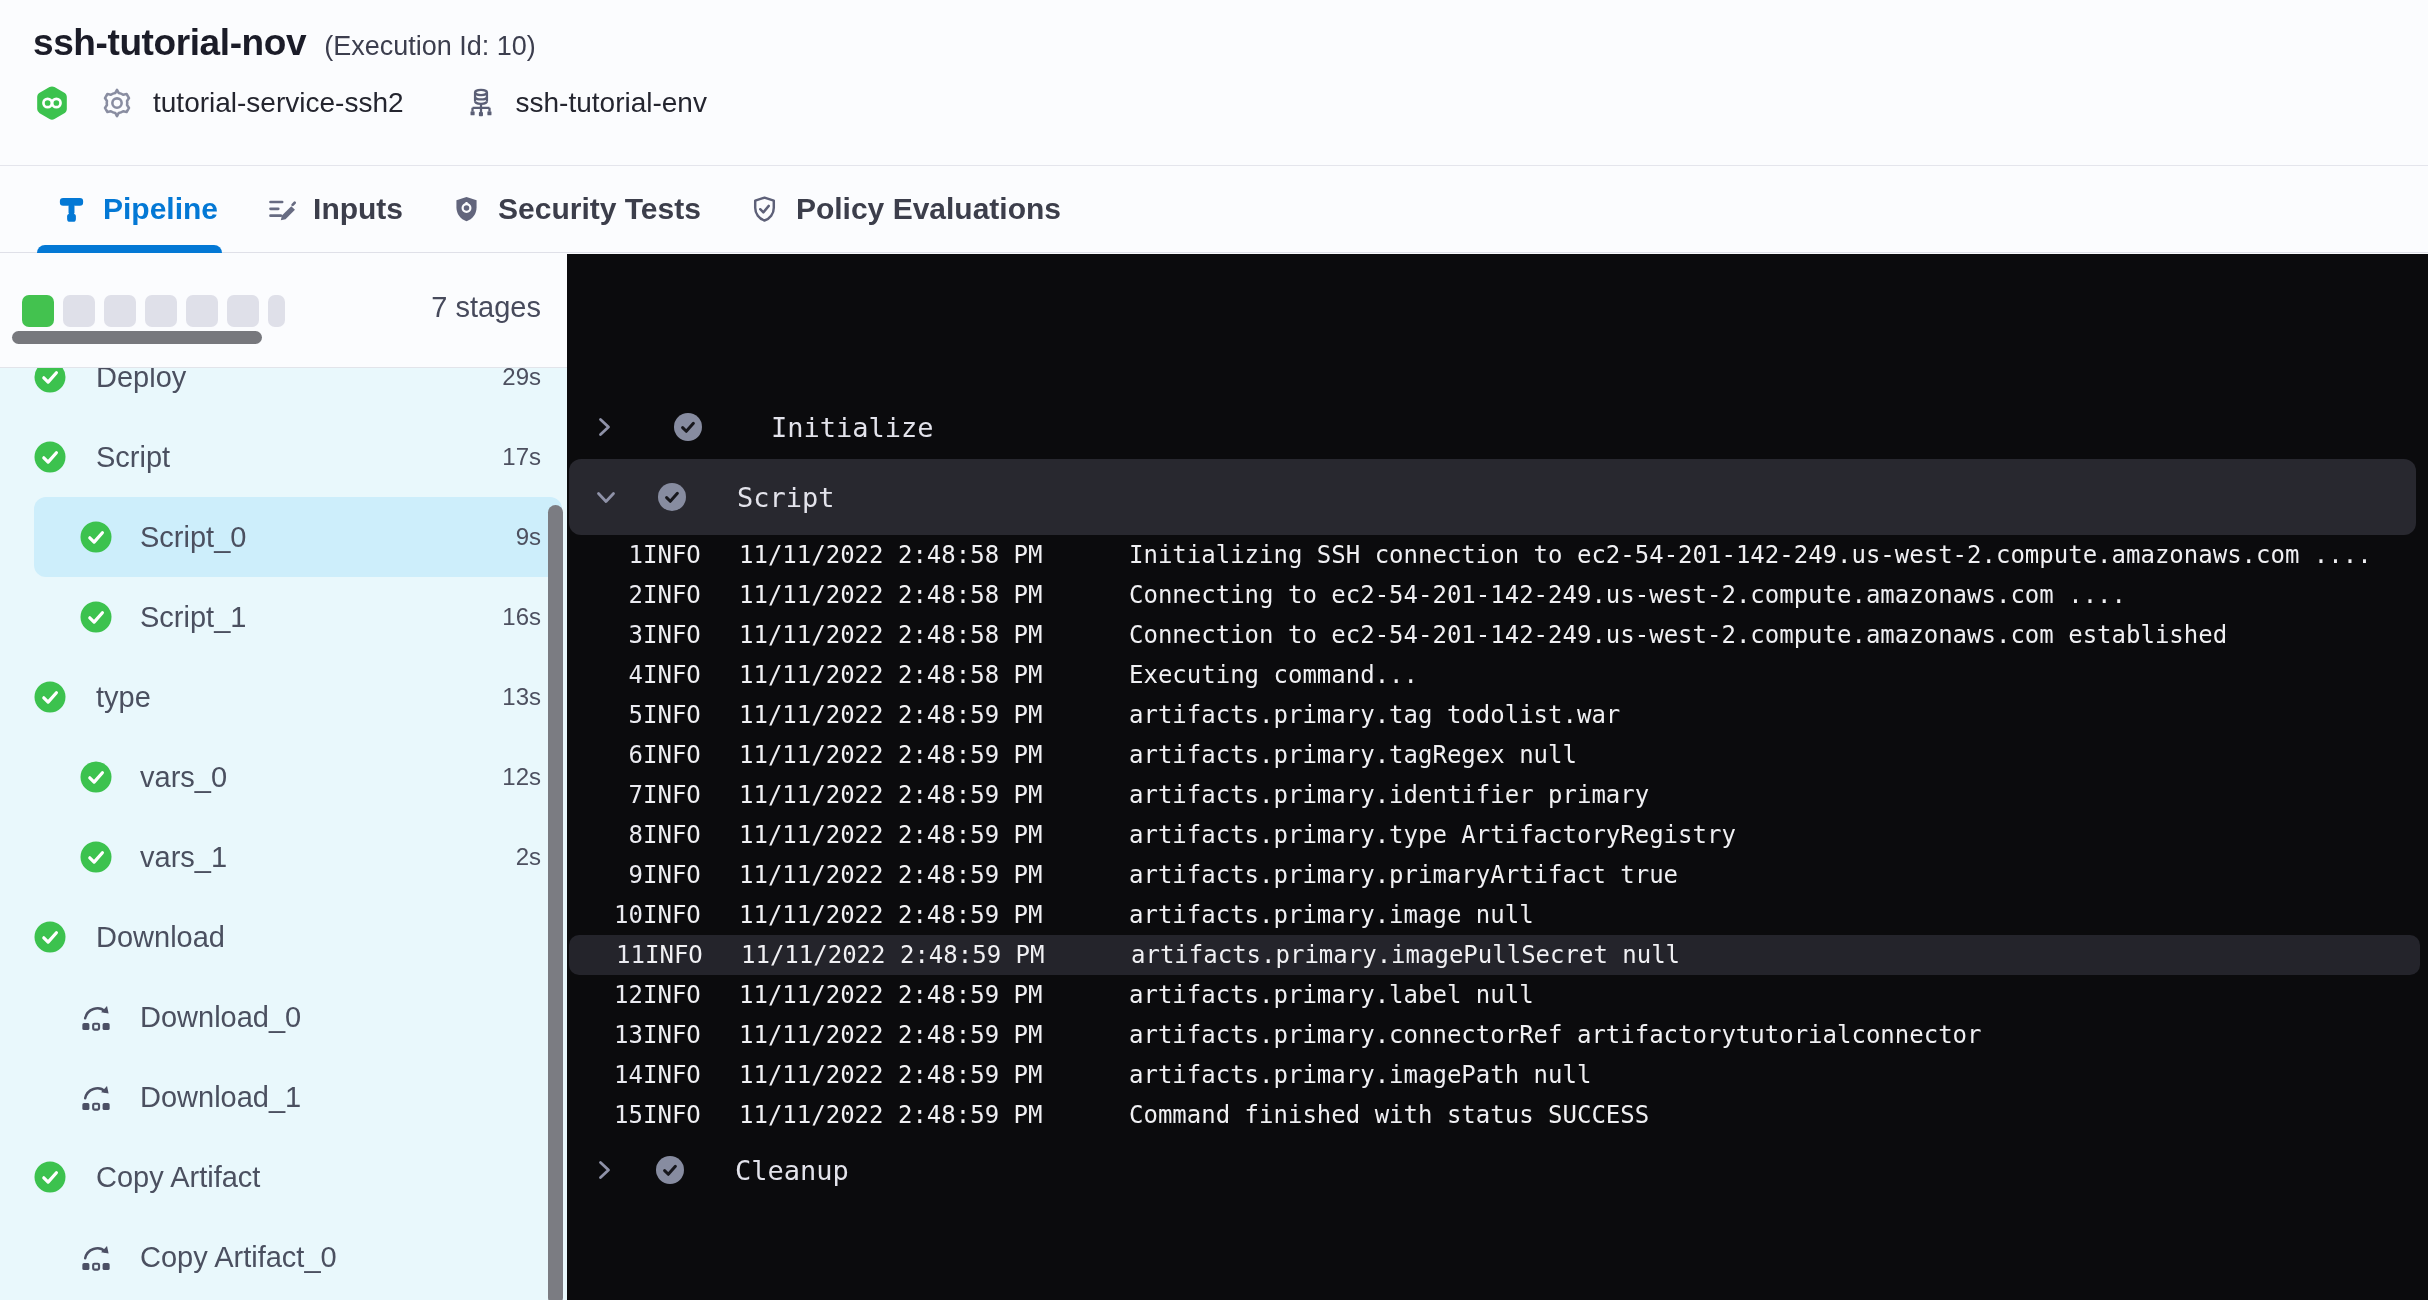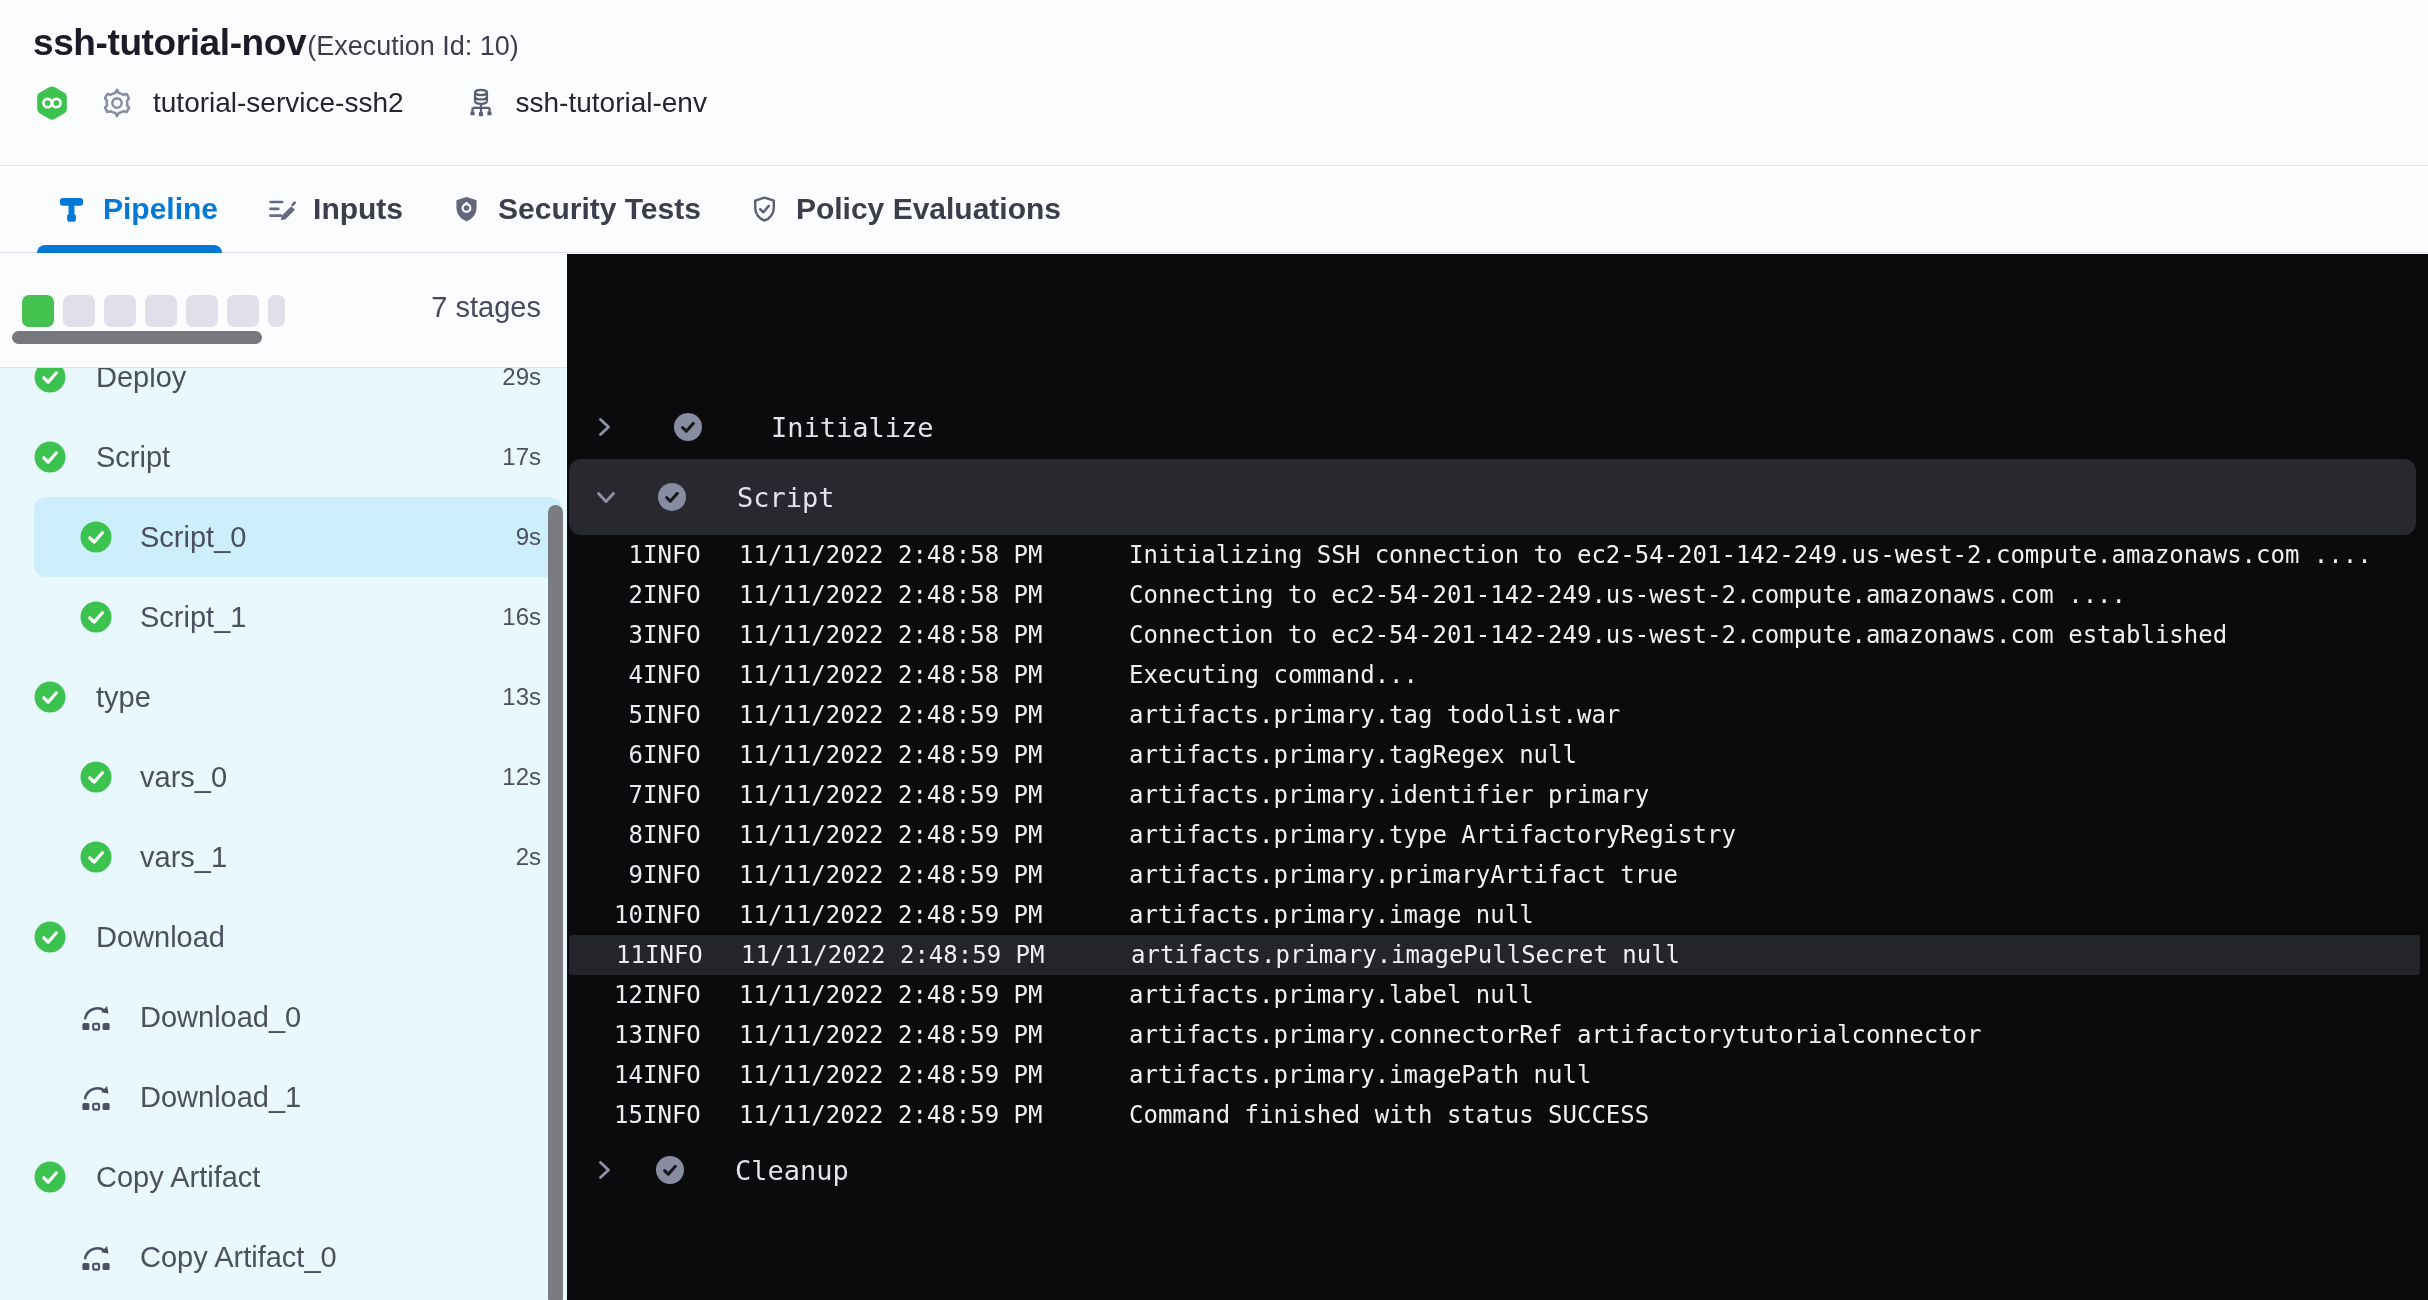--- a/index.html
+++ b/index.html
@@ -5,21 +5,21 @@
   html,body{margin:0;padding:0;}
   body{
     width:2428px;height:1300px;overflow:hidden;
     font-family:"Liberation Sans",sans-serif;
     background:#fbfcfe;color:#1b1c28;
   }
   .app{position:relative;width:2428px;height:1300px;}
 
   
   .exec-header{position:absolute;top:0;left:0;right:0;height:165px;background:#fbfcfe;}
-  .title-row{display:flex;align-items:baseline;gap:1px;padding:22px 0 0 33px;}
+  .title-row{display:flex;align-items:baseline;gap:18px;padding:22px 0 0 33px;}
   .page-title{margin:0;font-size:37px;font-weight:700;color:#1b1c28;letter-spacing:-0.4px;}
   .exec-id{font-size:27px;color:#3c3e4e;}
   .meta-row{display:flex;align-items:center;margin-top:20px;padding-left:33px;}
   .meta-row .icon{display:inline-flex;flex:none;}
   .hex-icon svg{width:38px;height:38px;}
   .gear-icon{margin-left:28px;}
   .gear-icon svg{width:36px;height:36px;}
   .meta-label{margin-left:18px;font-size:28px;font-weight:500;color:#24252f;}
   .env-icon{margin-left:60px;}
   .env-icon svg{width:34px;height:34px;}
@@ -71,21 +71,21 @@
   .section-row.sz-init{height:64px;gap:18px;}
   .section-row.sz-exp{height:76px;}
   .section-row.sz-end{height:50px;margin-top:10px;}
   .section-row.hl{background:#28282f;border-radius:12px;margin-left:2px;margin-right:12px;}
   .chev{width:24px;height:24px;margin-left:25px;flex:none;display:flex;}
   .chev svg{width:24px;height:24px;}
   .badge{width:30px;height:30px;margin-left:39px;flex:none;display:flex;}
   .badge svg{width:30px;height:30px;}
   .sec-label{margin-left:50px;font-size:27px;color:#e3e3eb;}
   .log-row{height:40px;display:flex;align-items:center;font-size:24px;color:#f0f0f3;white-space:nowrap;}
-  .log-row.hl{background:#24242b;border-radius:3px;margin-right:8px;margin-left:2px;}
+  .log-row.hl{background:#24242b;border-radius:10px;margin-right:8px;margin-left:2px;}
   .num{width:76px;text-align:right;flex:none;color:#eaeaf0;cursor:pointer;}
   .lvl{width:96px;flex:none;}
   .time{width:360px;flex:none;}
   .msg{margin-left:30px;}
   .msg .link{text-underline-offset:5px;cursor:pointer;}
 </style>
 </head>
 <body>
 
 <div class="app">

